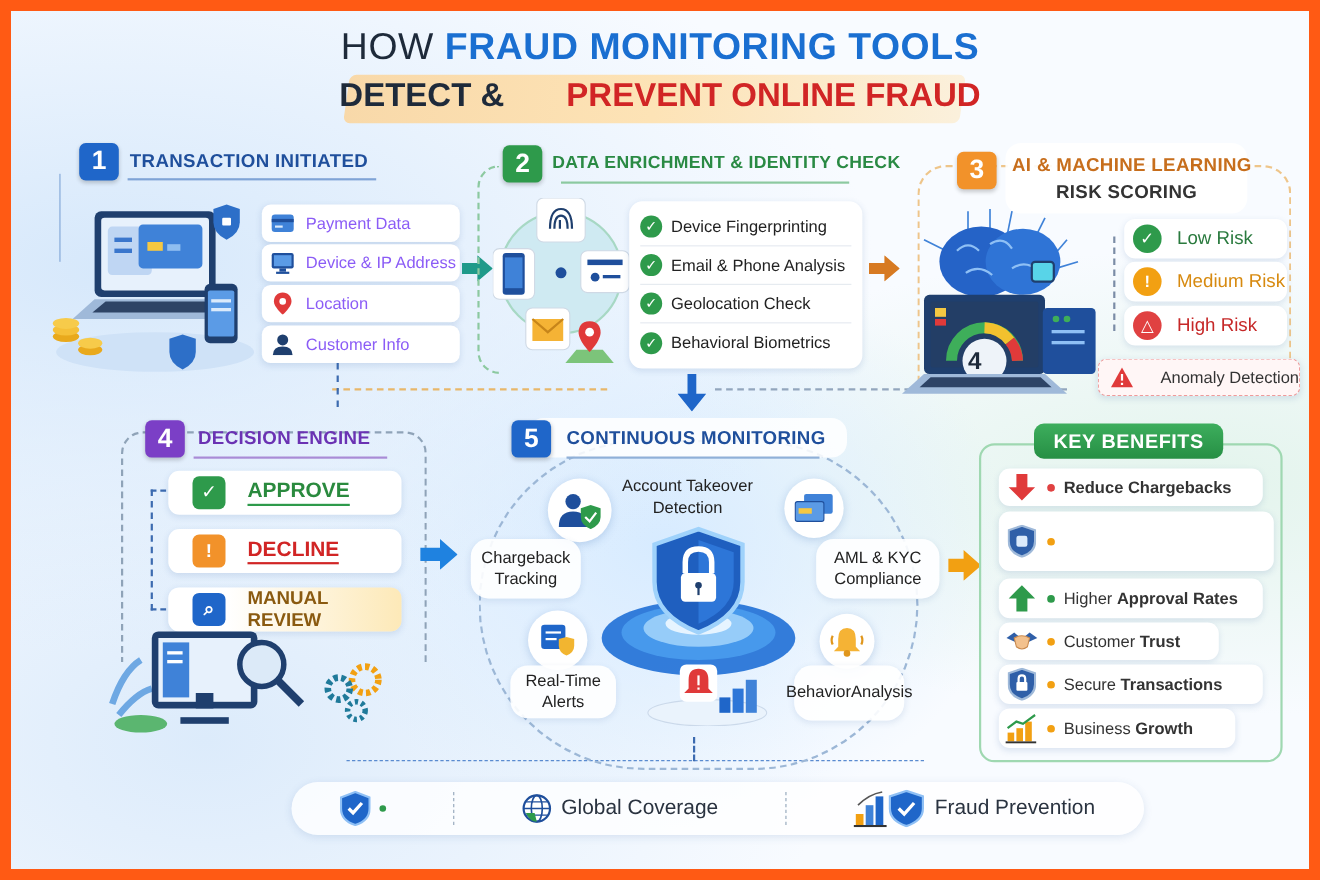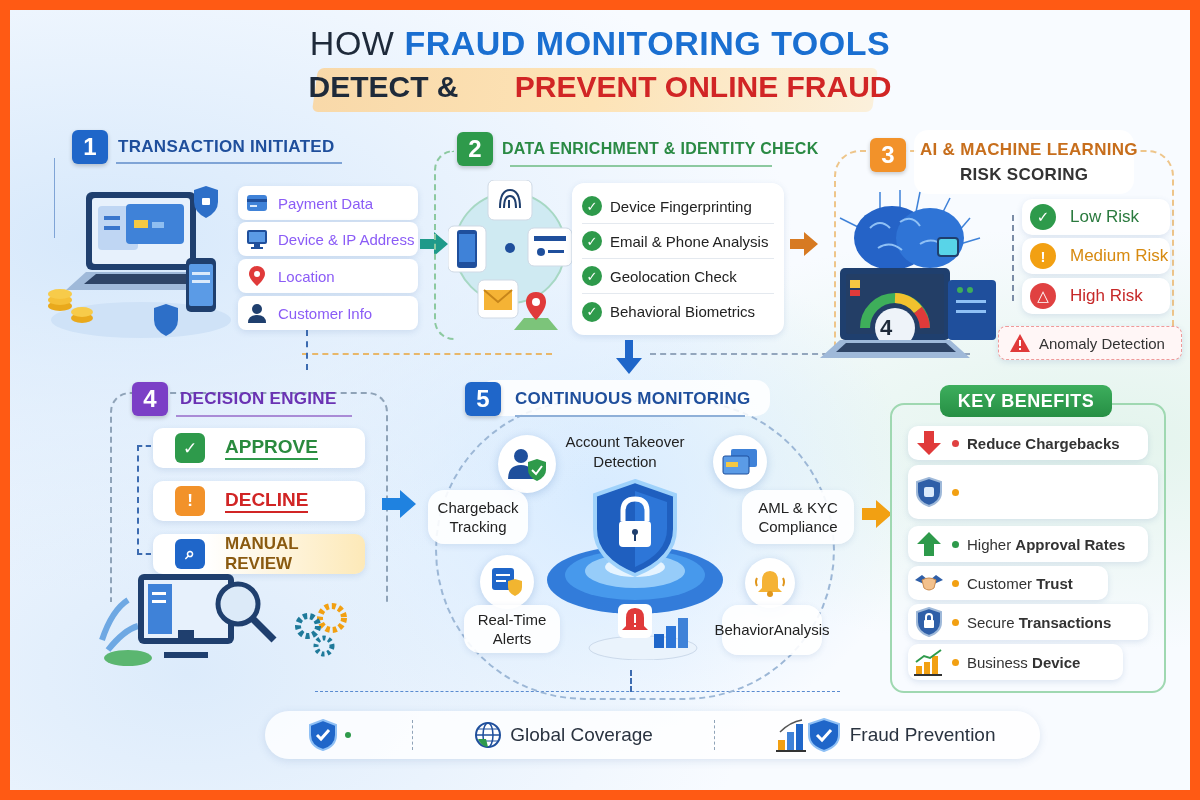--- a/index.html
+++ b/index.html
@@ -47,21 +47,21 @@
 
   
   .s2-list { left: 562px; top: 173px; width: 212px; height: 152px; flex-direction: column; align-items: stretch; padding: 6px 10px; border-radius: 12px; }
   .s2-row { display: flex; align-items: center; gap: 8px; height: 35px; font-size: 15px; color: #222; border-bottom: 1px solid #e4e9ef; }
   .s2-row:last-child { border-bottom: none; }
   .chk { width: 20px; height: 20px; border-radius: 50%; background: #2e9a4b; color: #fff; font-size: 13px; font-weight: 700; display: flex; align-items: center; justify-content: center; flex: none; }
 
   
   .risk { left: 1012px; width: 148px; height: 36px; font-size: 17px; padding-left: 8px; gap: 14px; }
   .risk .c { width: 26px; height: 26px; border-radius: 50%; color: #fff; font-size: 15px; font-weight: 700; display: flex; align-items: center; justify-content: center; flex: none; }
-  .anomaly { left: 988px; top: 316px; width: 184px; height: 34px; border: 1px dashed #ef9a9a; background: #fff6f6; border-radius: 8px; font-size: 15px; padding-left: 10px; gap: 8px; color: #333; }
+  .anomaly { left: 988px; top: 316px; width: 184px; height: 34px; border: 1px dashed #ef9a9a; background: #fff6f6; border-radius: 8px; font-size: 15px; padding-left: 10px; gap: 24px; color: #333; }
 
   
   .dec { left: 143px; width: 212px; height: 40px; gap: 20px; padding-left: 22px; font-size: 19px; font-weight: 700; }
   .dec .sq { width: 30px; height: 30px; border-radius: 6px; display: flex; align-items: center; justify-content: center; color: #fff; font-size: 17px; font-weight: 700; flex: none; }
 
   
   .circ { border-radius: 50%; background: #fff; box-shadow: 0 2px 8px rgba(60,110,180,0.25); display: flex; align-items: center; justify-content: center; }
   .cm-label { font-size: 15px; color: #222; text-align: center; line-height: 1.3; }
   .cm-pill { background: rgba(255,255,255,0.9); border-radius: 16px; box-shadow: 0 2px 6px rgba(60,100,160,0.12); display: flex; align-items: center; justify-content: center; }
 
@@ -487,21 +487,21 @@
       <span class="ic">
           <svg width="30" height="28" viewBox="0 0 30 28">
             <rect x="2" y="18" width="6" height="8" fill="#f2a012"></rect>
             <rect x="10" y="14" width="6" height="12" fill="#f2a012"></rect>
             <rect x="18" y="8" width="6" height="18" fill="#f2a012"></rect>
             <path d="M2 14 L10 8 L16 10 L27 2" stroke="#2e9a4b" stroke-width="2" fill="none"></path>
             <rect x="0" y="26" width="28" height="2" fill="#333"></rect>
           </svg>
         </span>
       <span class="dot" style="background:#f2a012;"></span>
-      <span><span>Business </span><b>Device</b></span>
+      <span><span>Business </span><b>Growth</b></span>
     </div>
   </section>
 
   <div class="abs bottom">
     <div class="bottom-item">
       <svg width="28" height="32" viewBox="0 0 28 32">
           <path d="M14 1 L27 6 L27 16 Q27 27 14 31 Q1 27 1 16 L1 6 Z" fill="#1f66c9" stroke="#8fc0f5" stroke-width="2"></path>
           <path d="M8 16 L12 20 L20 11" stroke="#fff" stroke-width="3" fill="none"></path>
         </svg>
       <span style="width:6px;height:6px;border-radius:50%;background:#2e9a4b;"></span>

